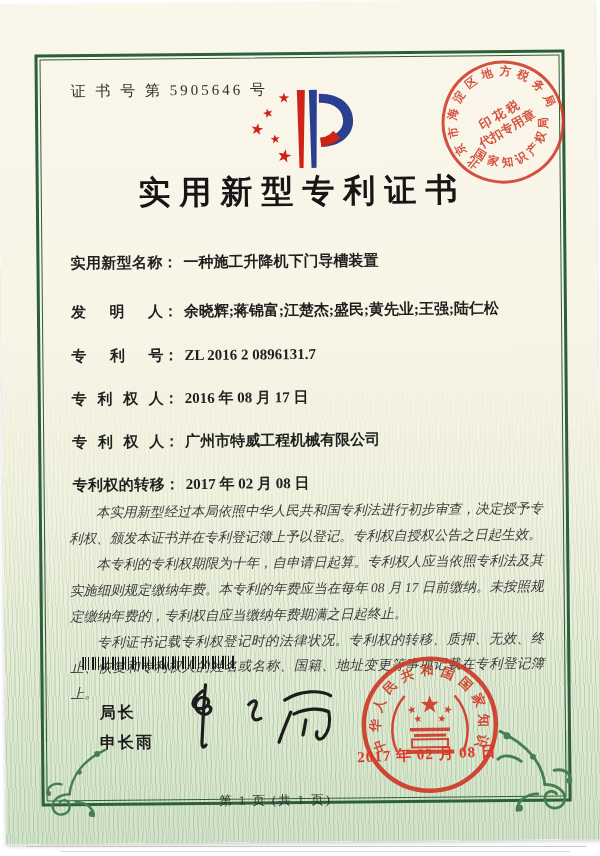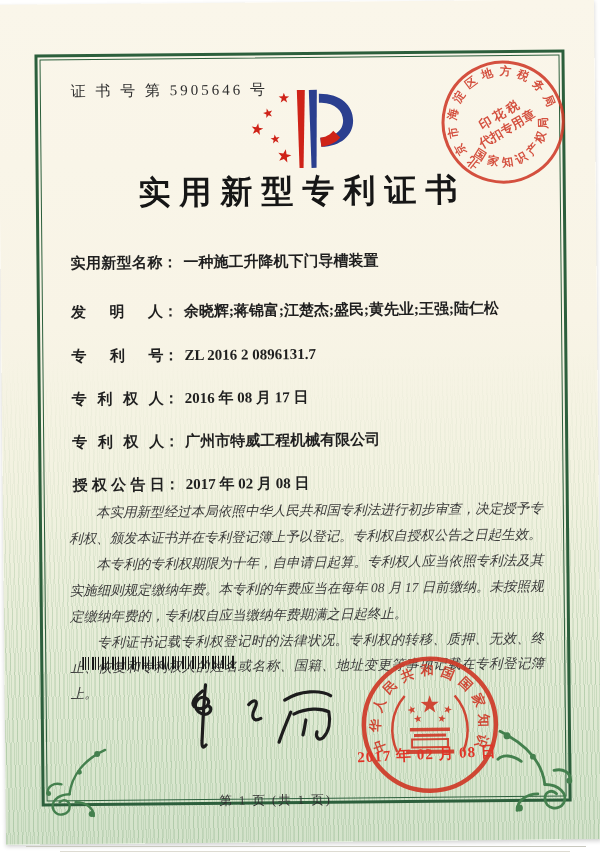--- a/index.html
+++ b/index.html
@@ -90,31 +90,35 @@
   <div class="field f2">
     <span class="flabel">专利号</span><span class="fcolon">：</span><span>ZL 2016 2 0896131.7</span>
   </div>
   <div class="field f3">
     <span class="flabel">专利权人</span><span class="fcolon">：</span><span>2016 年 08 月 17 日</span>
   </div>
   <div class="field f4">
     <span class="flabel">专利权人</span><span class="fcolon">：</span><span>广州市特威工程机械有限公司</span>
   </div>
   <div class="field f5">
-    <span class="flabel">授权公告日</span><span class="fcolon">：</span><span>2017 年 02 月 08 日</span>
+    <span class="flabel">专利权的转移</span><span class="fcolon">：</span><span>2017 年 02 月 08 日</span>
   </div>
 
   <div class="body-text">
     <p>本实用新型经过本局依照中华人民共和国专利法进行初步审查，决定授予专利权、颁发本证书并在专利登记簿上予以登记。专利权自授权公告之日起生效。</p>
     <p>本专利的专利权期限为十年，自申请日起算。专利权人应当依照专利法及其实施细则规定缴纳年费。本专利的年费应当在每年 08 月 17 日前缴纳。未按照规定缴纳年费的，专利权自应当缴纳年费期满之日起终止。</p>
     <p>专利证书记载专利权登记时的法律状况。专利权的转移、质押、无效、终止、恢复和专利权人的姓名或名称、国籍、地址变更等事项记载在专利登记簿上。</p>
   </div>
 
   <div class="barcode"></div>
 
+  <div class="signer">
+    <div>局长</div>
+    <div>申长雨</div>
+  </div>
 
   <svg class="sig-svg" viewBox="0 0 170 86">
     <g fill="none" stroke="#1d1d1d" stroke-width="3.2" stroke-linecap="round">
       <path d="M30,16 C22,22 16,30 24,33 C34,36 40,26 33,23 C26,20 18,30 26,37 C34,43 42,35 36,31"></path>
       <path d="M33,10 C31,28 30,48 29,66 C28.5,72 30,74 33,70"></path>
       <path d="M76,30 C82,24 86,26 82,34 C78,42 80,48 88,44"></path>
       <path d="M112,26 C128,16 148,16 158,22"></path>
       <path d="M118,38 C112,52 108,62 106,68"></path>
       <path d="M121,40 C134,34 148,34 156,38 C158,48 156,58 150,64 C146,67 142,64 144,58"></path>
       <path d="M133,46 C132,52 131,57 130,61"></path>

